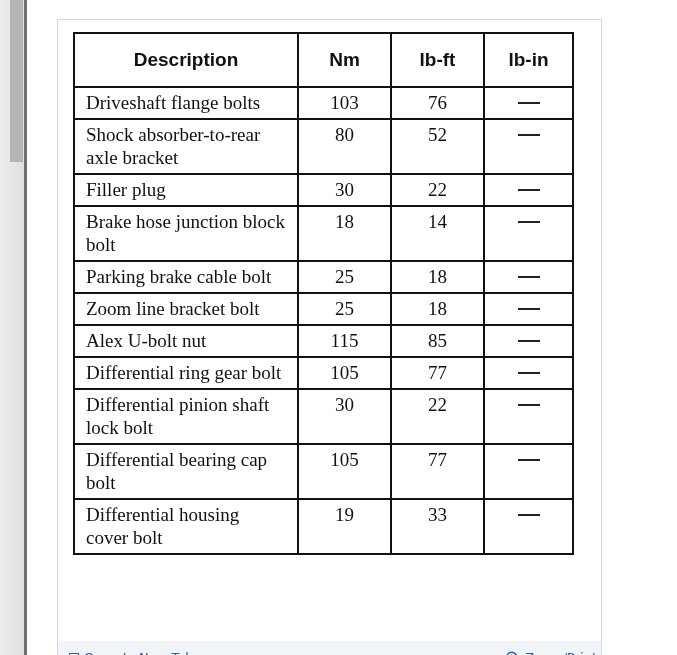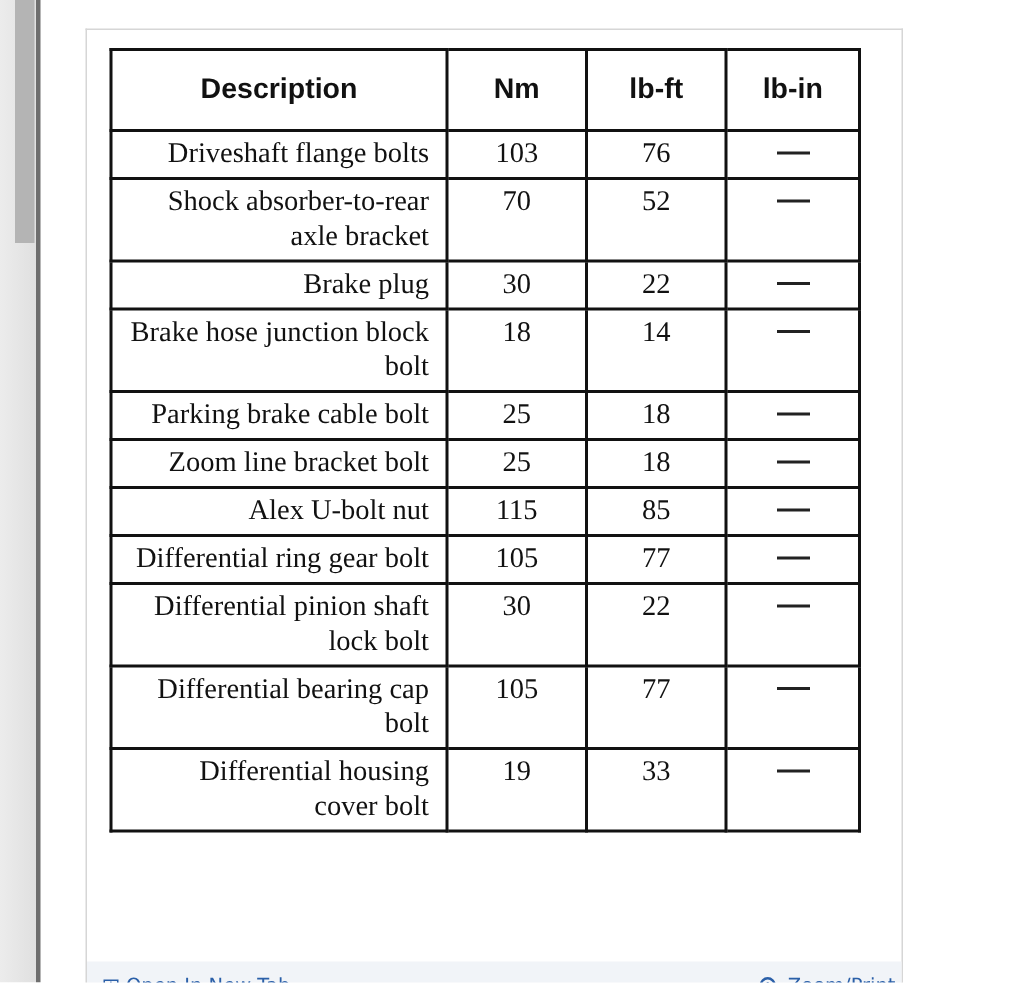--- a/index.html
+++ b/index.html
@@ -5,21 +5,21 @@
   html, body { margin:0; padding:0; }
   body { width:677px; height:655px; overflow:hidden; background:#ffffff; position:relative; font-family:"Liberation Serif", serif; }
   .left-gutter { position:absolute; left:0; top:0; width:24px; height:655px; background:linear-gradient(to right,#ececec,#e0e0e0); }
   .scroll-thumb { position:absolute; left:10px; top:0; width:13px; height:162px; background:#b4b4b4; }
   .divider { position:absolute; left:24px; top:0; width:3px; height:655px; background:#6e6e6e; }
   .card { position:absolute; left:57px; top:19px; width:545px; height:640px; border:1px solid #d6d6d6; border-bottom:none; background:#fff; box-sizing:border-box; }
   table.torque { position:absolute; left:15px; top:12px; border-collapse:collapse; width:499px; table-layout:fixed; }
   table.torque th, table.torque td { border:2px solid #111; padding:11px; vertical-align:top; color:#111; }
   table.torque th { font-family:"Liberation Sans", sans-serif; font-weight:bold; font-size:19px; height:30px; text-align:center; vertical-align:middle; }
   table.torque td { font-size:19px; line-height:23px; padding-top:3px; padding-bottom:4px; }
-  td.desc { padding-left:6px; text-align:right; }
+  td.desc { padding-left:6px; text-align:left; }
   td.num { text-align:center;margin-top:12px; }
   td.dash { text-align:center; }
   .dash-mark { display:inline-block; width:22px; height:1.5px; background:#222; vertical-align:middle; margin-top:-3px; }
   .footer-bar { position:absolute; left:0; top:621px; width:543px; height:30px; background:#f1f4f8; }
   .footer-link { position:absolute; top:630px; font-family:"DejaVu Sans", sans-serif; font-size:13px; color:#2a5fa8; display:flex; align-items:center; gap:5px; white-space:nowrap; }
   .open-tab { left:11px; }
   .zoom-print { right:4px; }
   .ic-newtab { width:10px; height:10px; border:1.5px solid #2a5fa8; box-sizing:border-box; position:relative; display:inline-block; }
   .ic-newtab::before { content:""; position:absolute; left:0; right:0; top:1px; height:1.5px; background:#2a5fa8; }
   .ic-newtab::after { content:"+"; position:absolute; left:0; top:-3px; width:100%; text-align:center; font-size:9px; line-height:14px; color:#2a5fa8; }
@@ -51,26 +51,26 @@
     </thead>
     <tbody id="tbody">
         <tr>
           <td class="desc">Driveshaft flange bolts</td>
           <td class="num">103</td>
           <td class="num">76</td>
           <td class="dash"><span class="dash-mark" title=""></span></td>
         </tr>
         <tr>
           <td class="desc">Shock absorber-to-rear axle bracket</td>
-          <td class="num">70</td>
+          <td class="num">80</td>
           <td class="num">52</td>
           <td class="dash"><span class="dash-mark" title=""></span></td>
         </tr>
         <tr>
-          <td class="desc">Brake plug</td>
+          <td class="desc">Filler plug</td>
           <td class="num">30</td>
           <td class="num">22</td>
           <td class="dash"><span class="dash-mark" title=""></span></td>
         </tr>
         <tr>
           <td class="desc">Brake hose junction block bolt</td>
           <td class="num">18</td>
           <td class="num">14</td>
           <td class="dash"><span class="dash-mark" title=""></span></td>
         </tr>

